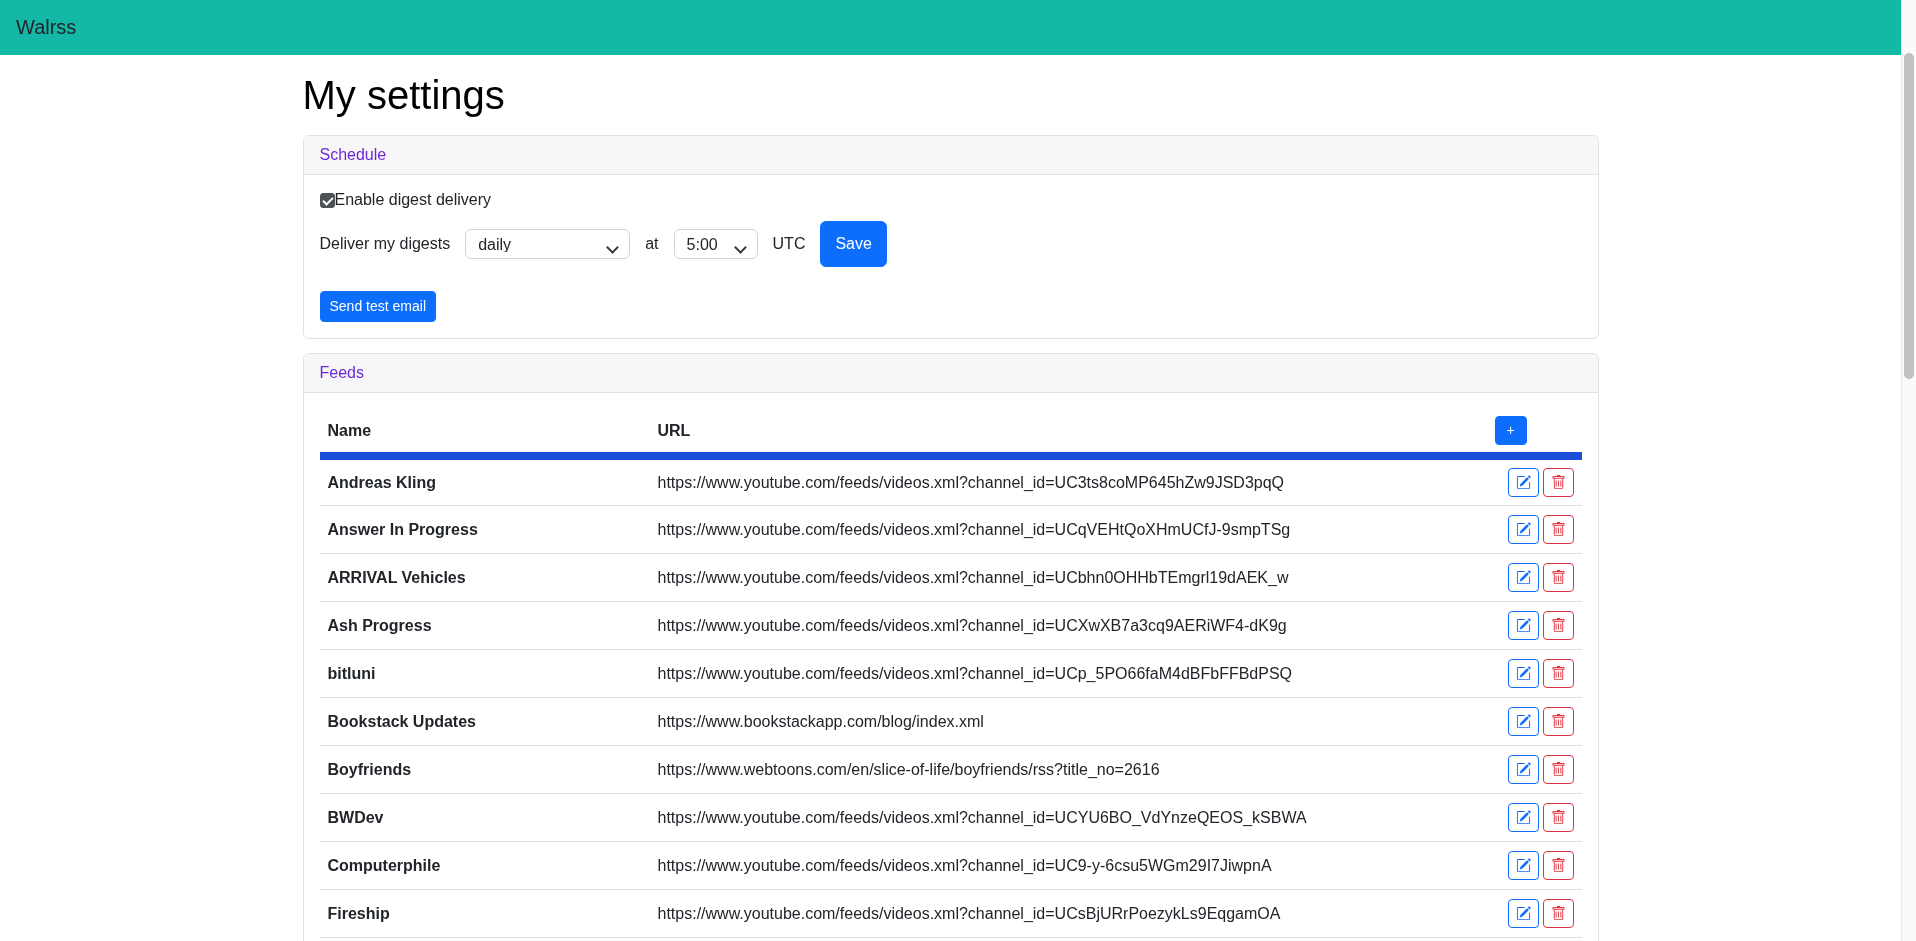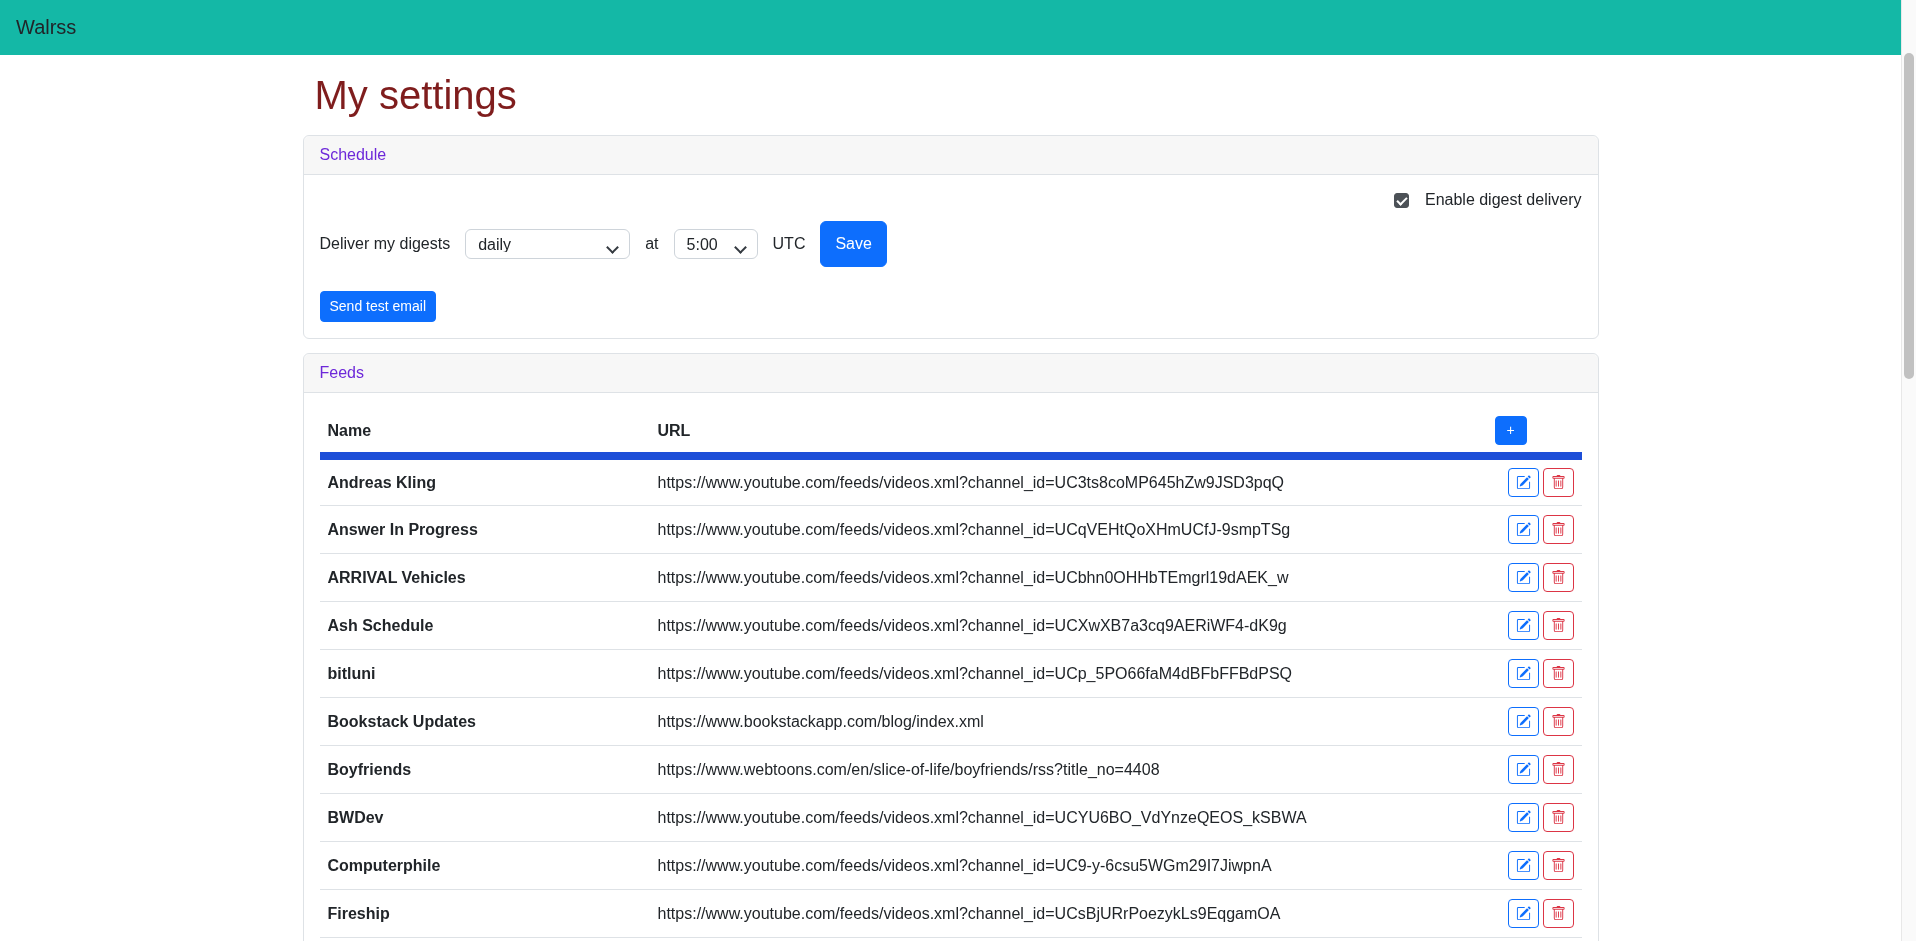--- a/index.html
+++ b/index.html
@@ -27,43 +27,43 @@
   }
   .navbar-brand { font-size: 20px; color: #212529; cursor: pointer; }
 
   
   .container { width: 1296px; margin: 0 auto; }
 
   h1.page-title {
     font-size: 40px;
     font-weight: 500;
     line-height: 48px;
-    margin: 16px 0 16px 12px;
-    color: #7f1d1d;
+    margin: 16px 0 16px 0;
+    color: #000000;
   }
 
   
   .card {
     background: #fff;
     border: 1px solid #dee2e6;
     border-radius: 6px;
   }
   .card + .card { margin-top: 14px; }
   .card-header {
     background: rgba(0,0,0,0.03);
     border-bottom: 1px solid #dee2e6;
     border-radius: 6px 6px 0 0;
     padding: 10px 16px;
     font-size: 16px;
     color: #6d28d9;
   }
   .card-body { padding: 16px; }
 
   
-  .check-row { display: flex; align-items: center; gap: 16px; margin-bottom: 12px; justify-content: flex-end; }
+  .check-row { display: flex; align-items: center; gap: 0; margin-bottom: 12px; }
   .checkbox {
     appearance: none; -webkit-appearance: none;
     width: 15px; height: 15px;
     border: 1px solid #4c5157;
     border-radius: 3px;
     background: #fff;
     position: relative;
     cursor: pointer;
     flex: 0 0 auto;
   }
@@ -262,21 +262,21 @@
                       <path fill-rule="evenodd" d="M1 13.5A1.5 1.5 0 0 0 2.5 15h11a1.5 1.5 0 0 0 1.5-1.5v-6a.5.5 0 0 0-1 0v6a.5.5 0 0 1-.5.5h-11a.5.5 0 0 1-.5-.5v-11a.5.5 0 0 1 .5-.5H9a.5.5 0 0 0 0-1H2.5A1.5 1.5 0 0 0 1 2.5v11z"></path>
                     </svg>
                   </button><button class="btn-icon btn-outline-danger">
                     <svg width="15" height="15" viewBox="0 0 16 16" fill="currentColor" xmlns="http://www.w3.org/2000/svg">
                       <path d="M5.5 5.5A.5.5 0 0 1 6 6v6a.5.5 0 0 1-1 0V6a.5.5 0 0 1 .5-.5zm2.5 0a.5.5 0 0 1 .5.5v6a.5.5 0 0 1-1 0V6a.5.5 0 0 1 .5-.5zm3 .5a.5.5 0 0 0-1 0v6a.5.5 0 0 0 1 0V6z"></path>
                       <path fill-rule="evenodd" d="M14.5 3a1 1 0 0 1-1 1H13v9a2 2 0 0 1-2 2H5a2 2 0 0 1-2-2V4h-.5a1 1 0 0 1-1-1V2a1 1 0 0 1 1-1H6a1 1 0 0 1 1-1h2a1 1 0 0 1 1 1h3.5a1 1 0 0 1 1 1v1zM4.118 4 4 4.059V13a1 1 0 0 0 1 1h6a1 1 0 0 0 1-1V4.059L11.882 4H4.118zM2.5 3V2h11v1h-11z"></path>
                     </svg>
                   </button></td>
               </tr>
               <tr>
-                <th>Ash Schedule</th>
+                <th>Ash Progress</th>
                 <td>https://www.youtube.com/feeds/videos.xml?channel_id=UCXwXB7a3cq9AERiWF4-dK9g</td>
                 <td class="cell-actions"><button class="btn-icon btn-outline-primary">
                     <svg width="15" height="15" viewBox="0 0 16 16" fill="currentColor" xmlns="http://www.w3.org/2000/svg">
                       <path d="M15.502 1.94a.5.5 0 0 1 0 .706L14.459 3.69l-2-2L13.502.646a.5.5 0 0 1 .707 0l1.293 1.293zm-1.75 2.456-2-2L4.939 9.21a.5.5 0 0 0-.121.196l-.805 2.414a.25.25 0 0 0 .316.316l2.414-.805a.5.5 0 0 0 .196-.12l6.813-6.814z"></path>
                       <path fill-rule="evenodd" d="M1 13.5A1.5 1.5 0 0 0 2.5 15h11a1.5 1.5 0 0 0 1.5-1.5v-6a.5.5 0 0 0-1 0v6a.5.5 0 0 1-.5.5h-11a.5.5 0 0 1-.5-.5v-11a.5.5 0 0 1 .5-.5H9a.5.5 0 0 0 0-1H2.5A1.5 1.5 0 0 0 1 2.5v11z"></path>
                     </svg>
                   </button><button class="btn-icon btn-outline-danger">
                     <svg width="15" height="15" viewBox="0 0 16 16" fill="currentColor" xmlns="http://www.w3.org/2000/svg">
                       <path d="M5.5 5.5A.5.5 0 0 1 6 6v6a.5.5 0 0 1-1 0V6a.5.5 0 0 1 .5-.5zm2.5 0a.5.5 0 0 1 .5.5v6a.5.5 0 0 1-1 0V6a.5.5 0 0 1 .5-.5zm3 .5a.5.5 0 0 0-1 0v6a.5.5 0 0 0 1 0V6z"></path>
                       <path fill-rule="evenodd" d="M14.5 3a1 1 0 0 1-1 1H13v9a2 2 0 0 1-2 2H5a2 2 0 0 1-2-2V4h-.5a1 1 0 0 1-1-1V2a1 1 0 0 1 1-1H6a1 1 0 0 1 1-1h2a1 1 0 0 1 1 1h3.5a1 1 0 0 1 1 1v1zM4.118 4 4 4.059V13a1 1 0 0 0 1 1h6a1 1 0 0 0 1-1V4.059L11.882 4H4.118zM2.5 3V2h11v1h-11z"></path>
@@ -308,21 +308,21 @@
                     </svg>
                   </button><button class="btn-icon btn-outline-danger">
                     <svg width="15" height="15" viewBox="0 0 16 16" fill="currentColor" xmlns="http://www.w3.org/2000/svg">
                       <path d="M5.5 5.5A.5.5 0 0 1 6 6v6a.5.5 0 0 1-1 0V6a.5.5 0 0 1 .5-.5zm2.5 0a.5.5 0 0 1 .5.5v6a.5.5 0 0 1-1 0V6a.5.5 0 0 1 .5-.5zm3 .5a.5.5 0 0 0-1 0v6a.5.5 0 0 0 1 0V6z"></path>
                       <path fill-rule="evenodd" d="M14.5 3a1 1 0 0 1-1 1H13v9a2 2 0 0 1-2 2H5a2 2 0 0 1-2-2V4h-.5a1 1 0 0 1-1-1V2a1 1 0 0 1 1-1H6a1 1 0 0 1 1-1h2a1 1 0 0 1 1 1h3.5a1 1 0 0 1 1 1v1zM4.118 4 4 4.059V13a1 1 0 0 0 1 1h6a1 1 0 0 0 1-1V4.059L11.882 4H4.118zM2.5 3V2h11v1h-11z"></path>
                     </svg>
                   </button></td>
               </tr>
               <tr>
                 <th>Boyfriends</th>
-                <td>https://www.webtoons.com/en/slice-of-life/boyfriends/rss?title_no=4408</td>
+                <td>https://www.webtoons.com/en/slice-of-life/boyfriends/rss?title_no=2616</td>
                 <td class="cell-actions"><button class="btn-icon btn-outline-primary">
                     <svg width="15" height="15" viewBox="0 0 16 16" fill="currentColor" xmlns="http://www.w3.org/2000/svg">
                       <path d="M15.502 1.94a.5.5 0 0 1 0 .706L14.459 3.69l-2-2L13.502.646a.5.5 0 0 1 .707 0l1.293 1.293zm-1.75 2.456-2-2L4.939 9.21a.5.5 0 0 0-.121.196l-.805 2.414a.25.25 0 0 0 .316.316l2.414-.805a.5.5 0 0 0 .196-.12l6.813-6.814z"></path>
                       <path fill-rule="evenodd" d="M1 13.5A1.5 1.5 0 0 0 2.5 15h11a1.5 1.5 0 0 0 1.5-1.5v-6a.5.5 0 0 0-1 0v6a.5.5 0 0 1-.5.5h-11a.5.5 0 0 1-.5-.5v-11a.5.5 0 0 1 .5-.5H9a.5.5 0 0 0 0-1H2.5A1.5 1.5 0 0 0 1 2.5v11z"></path>
                     </svg>
                   </button><button class="btn-icon btn-outline-danger">
                     <svg width="15" height="15" viewBox="0 0 16 16" fill="currentColor" xmlns="http://www.w3.org/2000/svg">
                       <path d="M5.5 5.5A.5.5 0 0 1 6 6v6a.5.5 0 0 1-1 0V6a.5.5 0 0 1 .5-.5zm2.5 0a.5.5 0 0 1 .5.5v6a.5.5 0 0 1-1 0V6a.5.5 0 0 1 .5-.5zm3 .5a.5.5 0 0 0-1 0v6a.5.5 0 0 0 1 0V6z"></path>
                       <path fill-rule="evenodd" d="M14.5 3a1 1 0 0 1-1 1H13v9a2 2 0 0 1-2 2H5a2 2 0 0 1-2-2V4h-.5a1 1 0 0 1-1-1V2a1 1 0 0 1 1-1H6a1 1 0 0 1 1-1h2a1 1 0 0 1 1 1h3.5a1 1 0 0 1 1 1v1zM4.118 4 4 4.059V13a1 1 0 0 0 1 1h6a1 1 0 0 0 1-1V4.059L11.882 4H4.118zM2.5 3V2h11v1h-11z"></path>
                     </svg>

